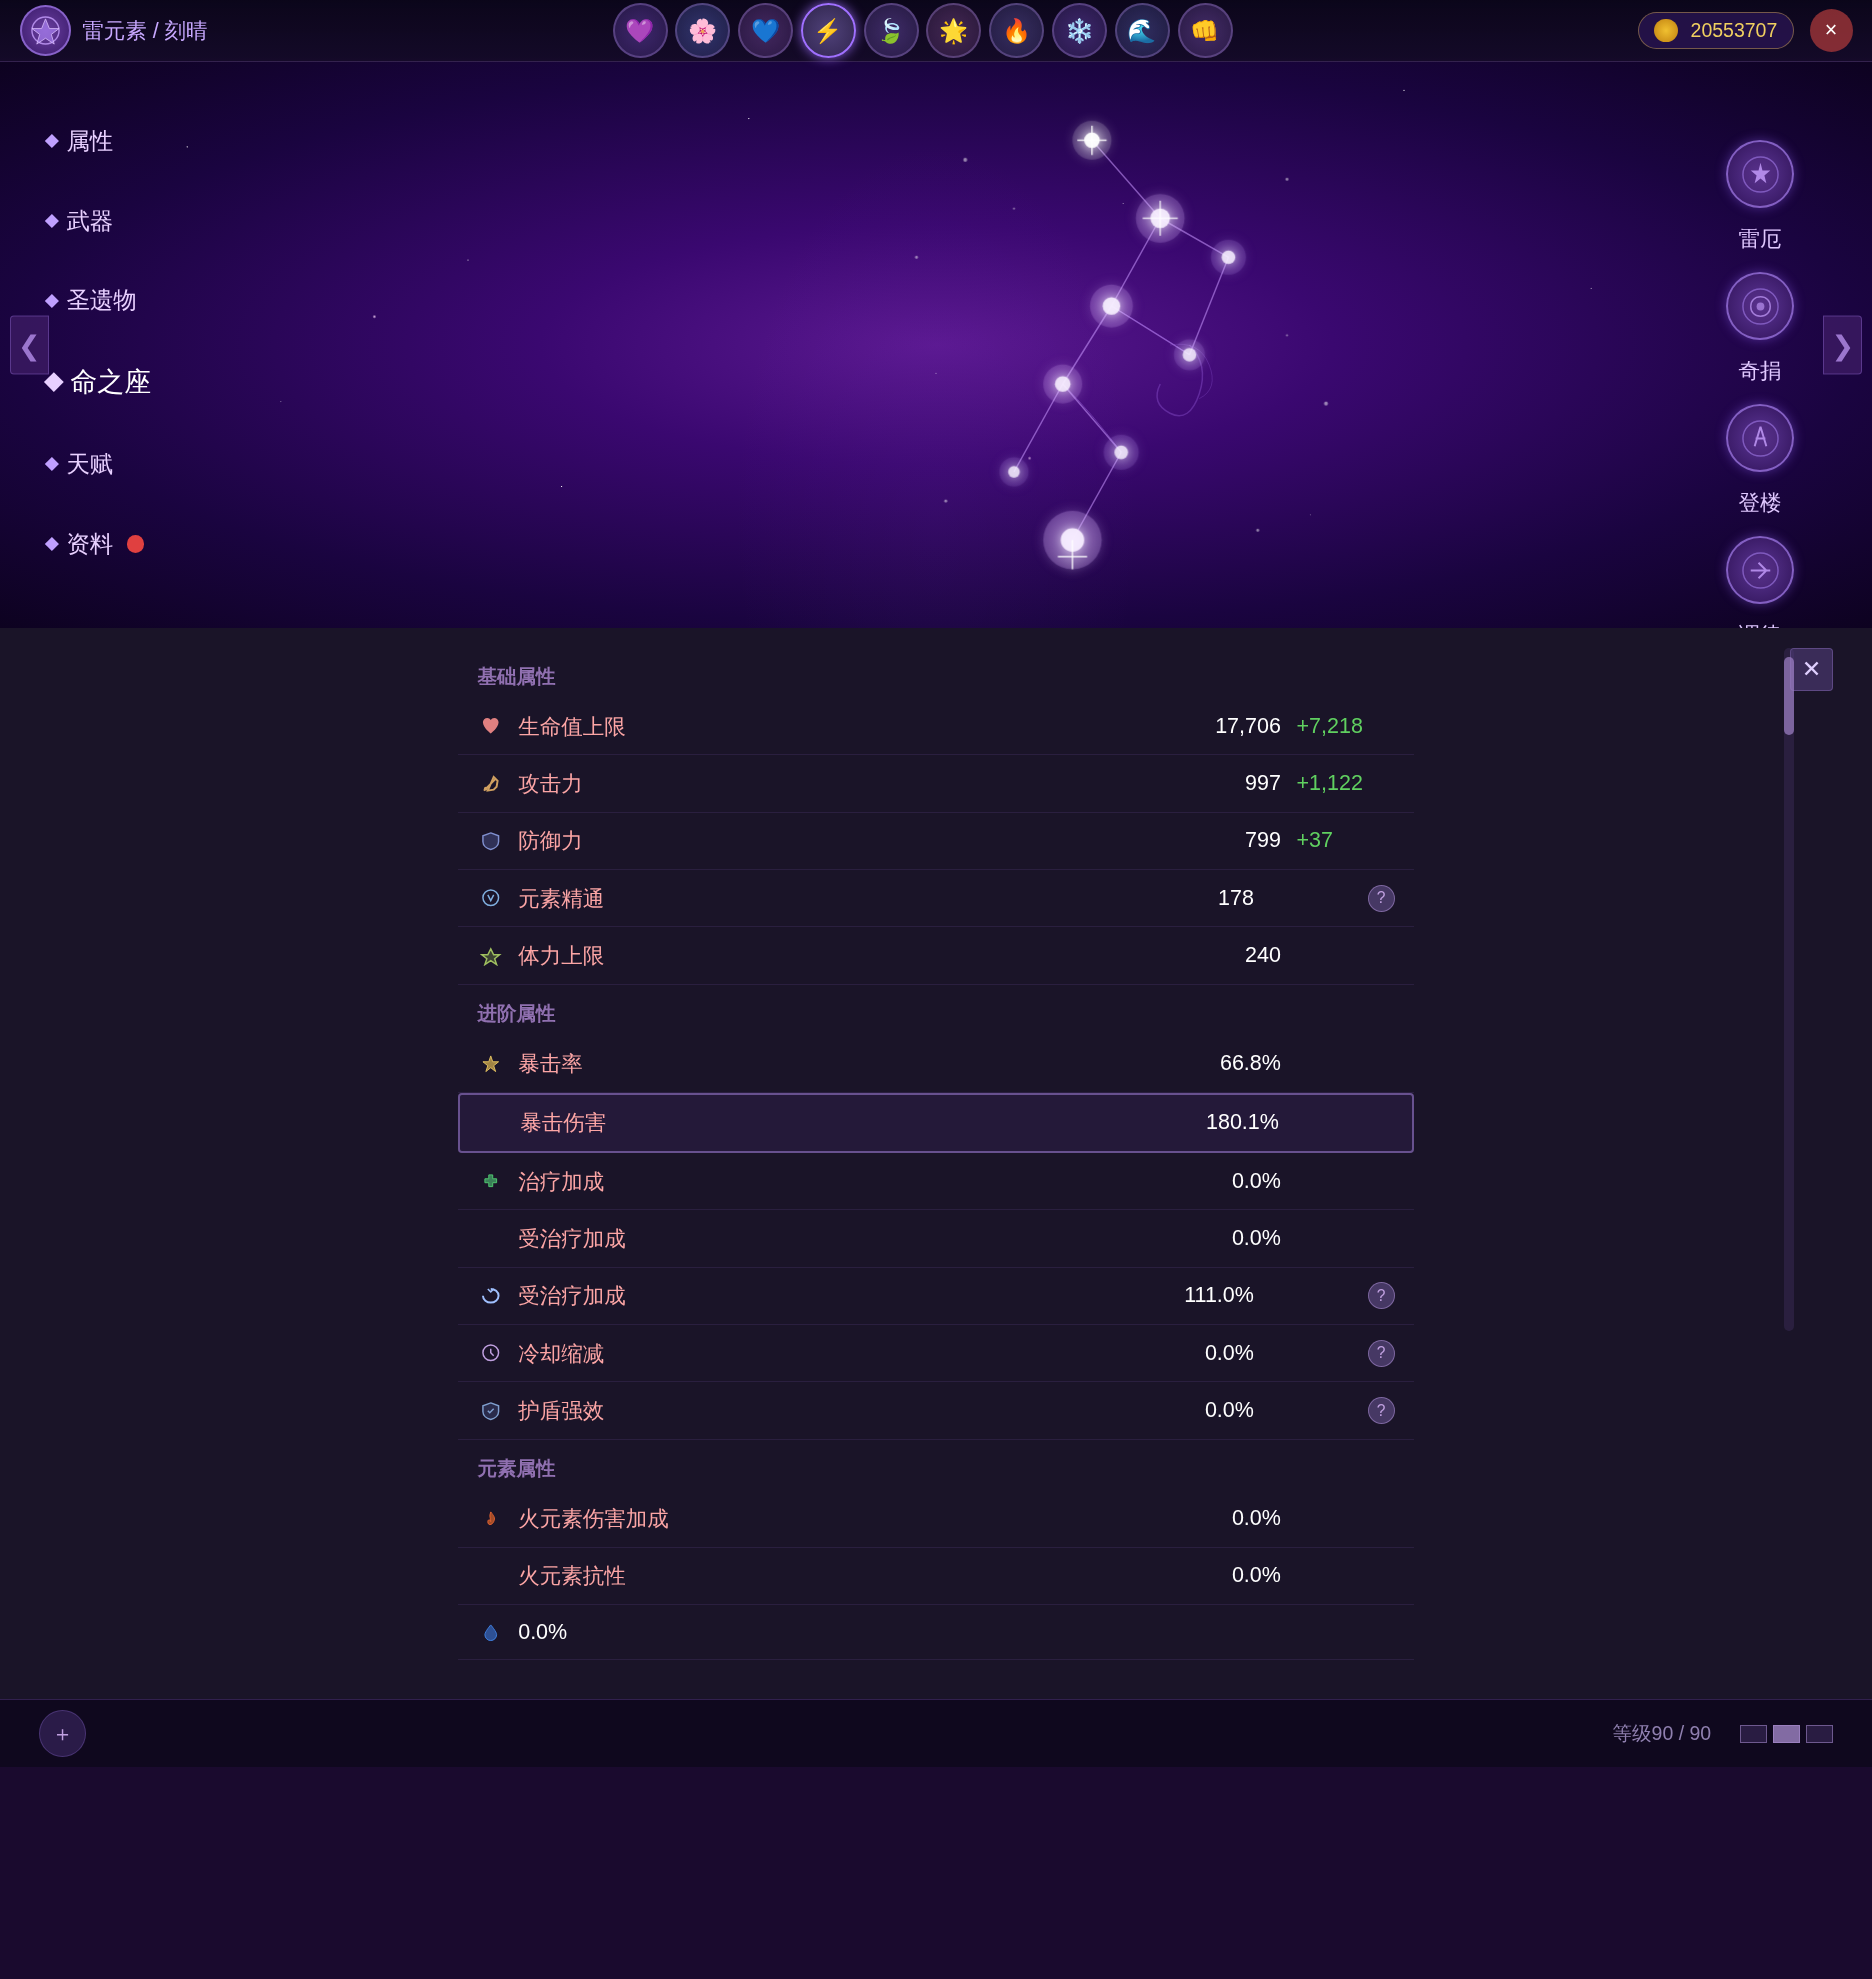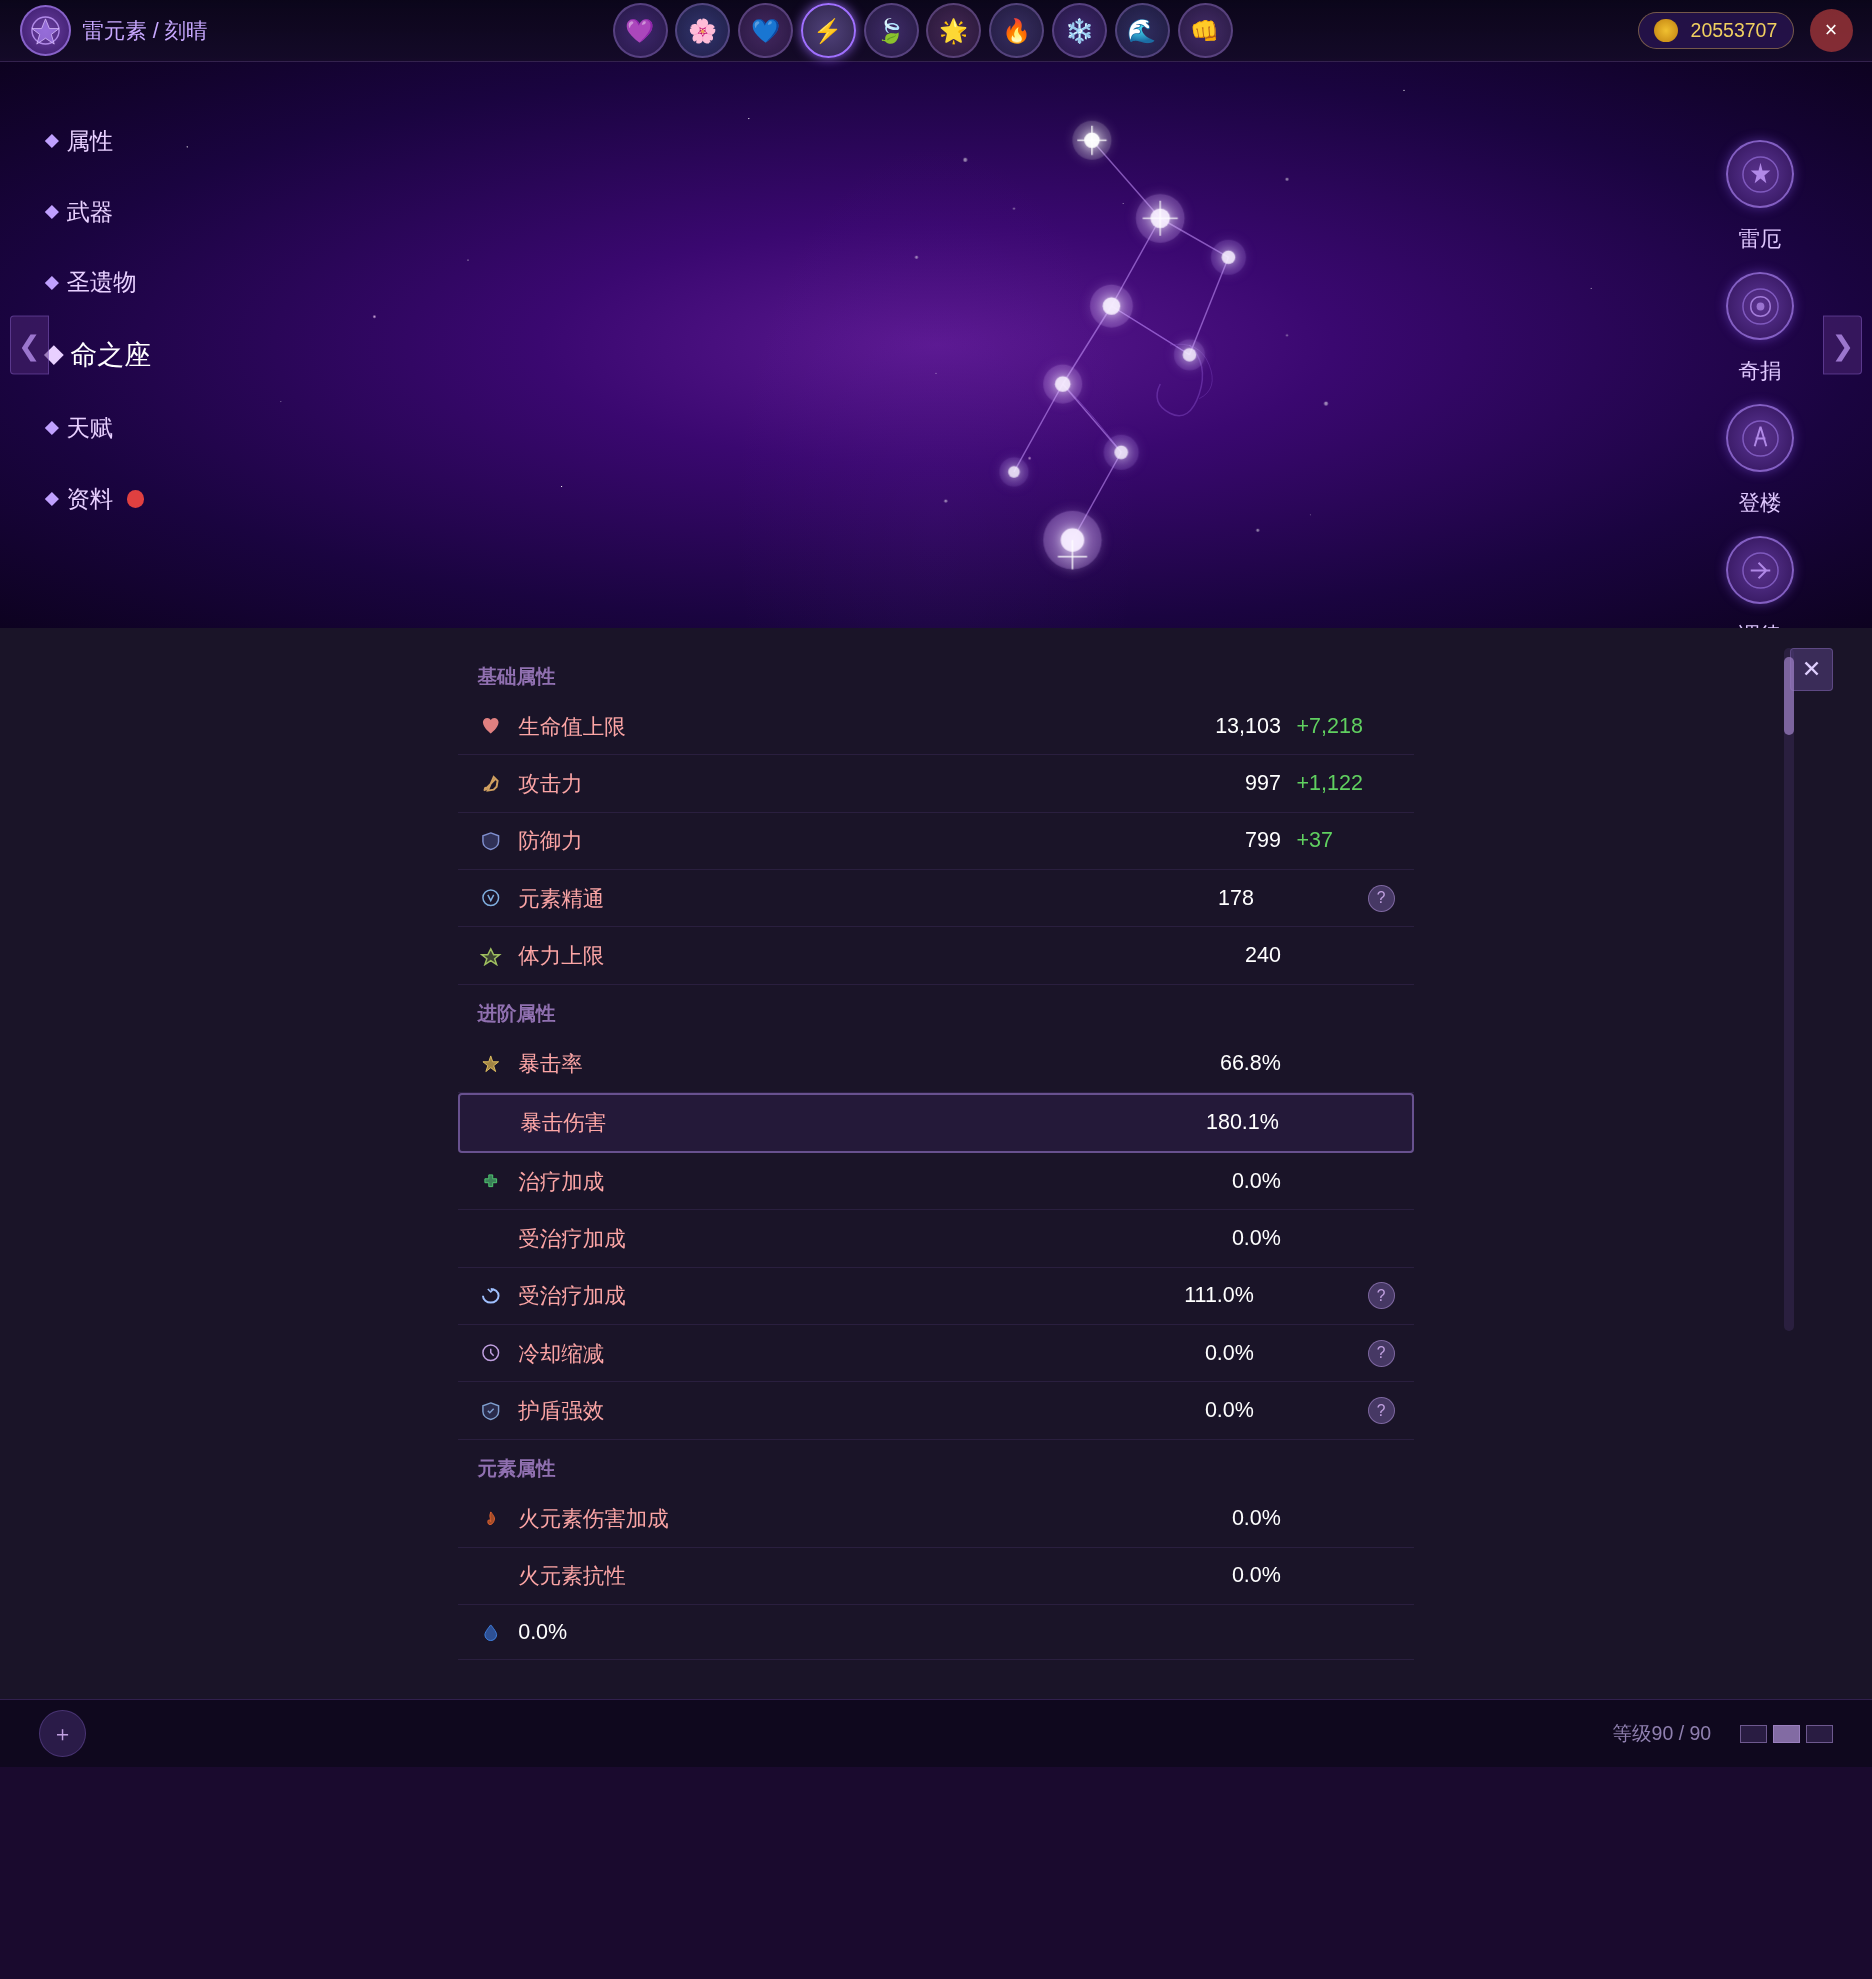--- a/index.html
+++ b/index.html
@@ -137,21 +137,21 @@
       height: 100%;
     }
 
     
     .left-sidebar {
       position: absolute;
       left: 39px;
       top: 59px;
       display: flex;
       flex-direction: column;
-      gap: 31px;
+      gap: 40px;
       z-index: 10;
     }
     .sidebar-item {
       display: flex;
       align-items: center;
       gap: 9.8px;
       color: #e8d0ff;
       font-size: 23.4px;
       cursor: pointer;
       padding: 3.9px 7.8px;
@@ -627,21 +627,21 @@
 
     <div class="section-header">基础属性</div>
 
     <div class="stat-row">
       <div class="stat-icon">
         <svg width="21.5" height="21.5" viewBox="0 0 22 22">
             <path d="M11 19 C11 19 3 13 3 7.5 C3 5 5 3 7.5 3 C9 3 10.2 3.8 11 5 C11.8 3.8 13 3 14.5 3 C17 3 19 5 19 7.5 C19 13 11 19 11 19Z" fill="#e08080" stroke="none"></path>
           </svg>
       </div>
       <span class="stat-name">生命值上限</span>
-      <span class="stat-value">13,103</span>
+      <span class="stat-value">17,706</span>
       <span class="stat-bonus">+7,218</span>
     </div>
 
     <div class="stat-row">
       <div class="stat-icon">
         <svg width="21.5" height="21.5" viewBox="0 0 22 22">
             <path d="M4 18 L16 6 M14 4 L18 8 L17 14 L14 17 L8 18 Z" stroke="#d0a060" stroke-width="2" fill="none"></path>
             <circle cx="6" cy="16" r="2" fill="#d0a060"></circle>
           </svg>
       </div>

